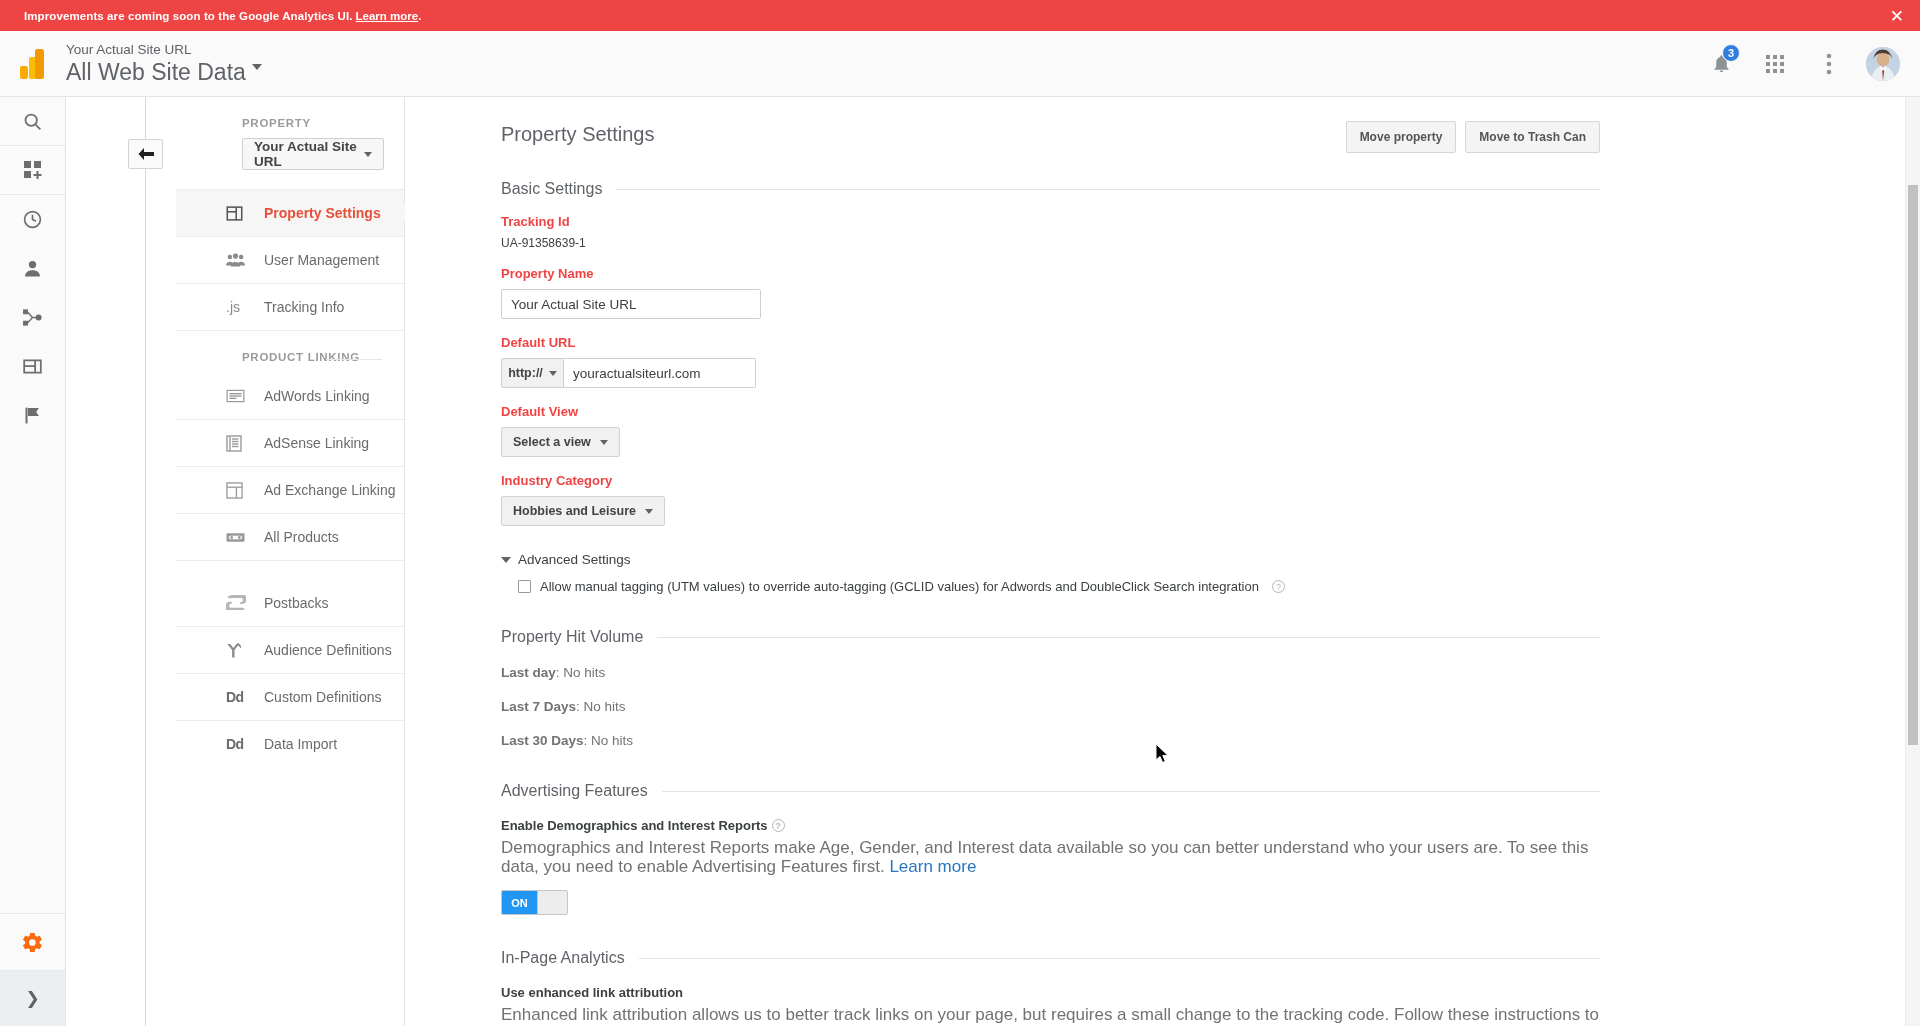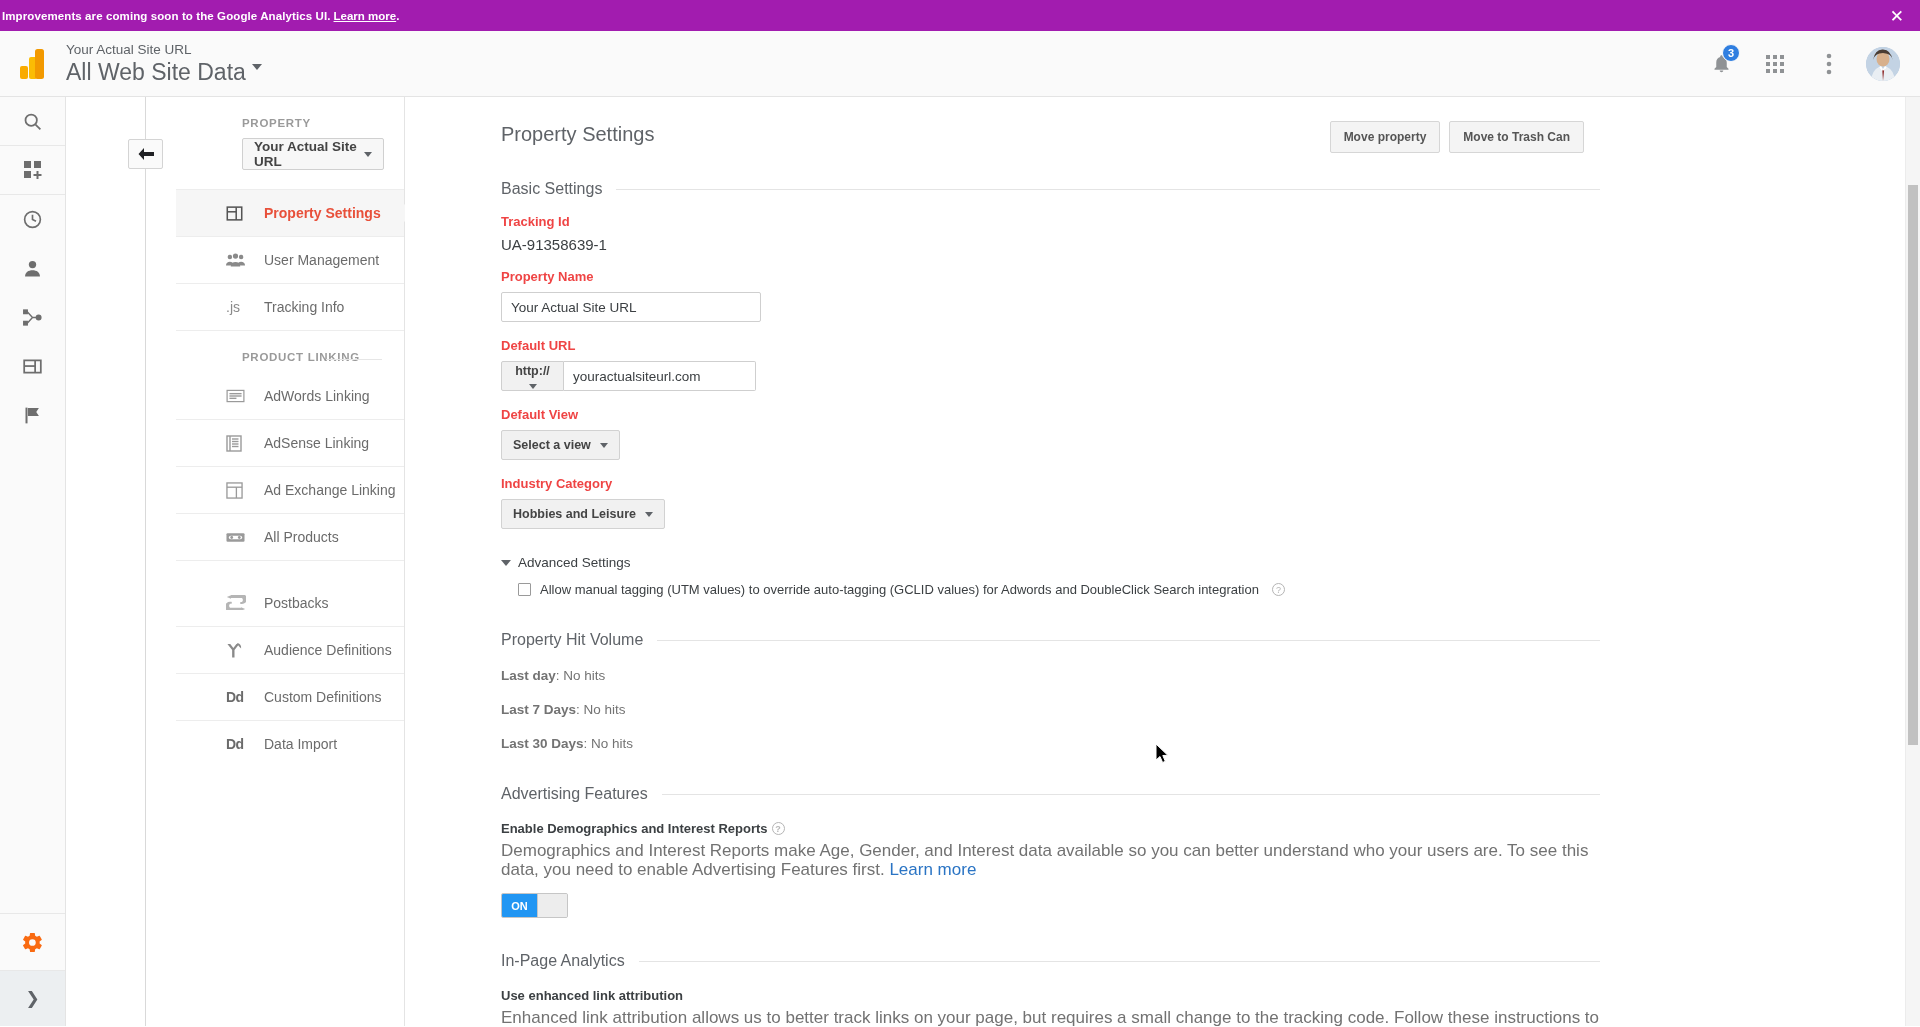--- a/index.html
+++ b/index.html
@@ -7,23 +7,23 @@
     width: 1920px; height: 1027px;
     overflow: hidden;
     background: #ffffff;
     font-family: "Liberation Sans", sans-serif;
     color: #444746;
   }
 
   
   #banner {
     height: 31px;
-    background: #a21caf;
+    background: #ef4444;
     display: flex; align-items: center;
-    padding: 0 2px;
+    padding: 0 24px;
     position: relative;
   }
   #banner .btxt {
     font-size: 11.5px; font-weight: bold; color: #ffffff;
     letter-spacing: .1px;
   }
   #banner .blink {
     font-size: 11.5px; font-weight: bold; color: #ffffff;
     text-decoration: underline; margin-left: 3px; cursor: pointer;
   }
@@ -126,46 +126,46 @@
   .js-ico { font-size:14px; color:#8a8a8a; font-weight:normal; }
   .dd-ico { font-size:14px; color:#6b6b6b; font-weight:bold; letter-spacing:-.5px;}
 
   
   #main { flex:1; background:#fff; position:relative; overflow:hidden; }
   #content { padding: 26px 0 0 0; position:relative; }
   .cwrap { padding-left: 96px; padding-right: 320px; }
 
   #page-head { display:flex; align-items:flex-start; }
   #page-title { font-size:20px; color:#5f6368; font-weight:normal; }
-  #head-btns { position:absolute; right:336px; top:24px; display:flex; gap:9px; }
+  #head-btns { position:absolute; right:320px; top:24px; display:flex; gap:9px; }
   .gbtn {
     background:#f4f4f4; border:1px solid #d6d6d6; border-radius:2px;
     font-size:12px; font-weight:bold; color:#555; padding:8px 13px; cursor:pointer;
     font-family:"Liberation Sans", sans-serif;
   }
 
   .sect {
     display:flex; align-items:center; gap:14px; margin-top:34px; margin-bottom:14px;
   }
   .sect-title { font-size:16px; color:#5f6368; white-space:nowrap; }
   .sect-rule { flex:1; height:1px; background:#e4e4e4; }
 
   .flabel { font-size:13px; font-weight:bold; color:#ef4444; margin-top:16px; }
-  .fvalue { font-size:15px; color:#3c4043; margin-top:7px; }
+  .fvalue { font-size:12px; color:#3c4043; margin-top:7px; }
 
   .tinput {
     margin-top:8px; width:260px; height:30px; border:1px solid #cfcfcf; border-radius:2px;
     font-size:13.5px; color:#3c4043; padding:0 9px; background:#fff;
     font-family:"Liberation Sans", sans-serif;
   }
   .urlrow { display:flex; margin-top:8px; align-items:stretch; }
   .proto {
     width:63px; background:#f1f1f1; border:1px solid #cfcfcf; border-radius:2px 0 0 2px;
     display:flex; align-items:center; justify-content:center; gap:6px; cursor:pointer;
-    font-size:12.5px; font-weight:bold; color:#444; height:30px;flex-direction:column;
+    font-size:12.5px; font-weight:bold; color:#444; height:30px;
   }
   .urlinput {
     width:192px; height:30px; border:1px solid #cfcfcf; border-left:none; border-radius:0 2px 2px 0;
     font-size:13.5px; color:#3c4043; padding:0 9px; background:#fff;
     font-family:"Liberation Sans", sans-serif;
   }
   .selbtn {
     margin-top:8px; display:inline-flex; align-items:center; gap:9px;
     background:#f1f1f1; border:1px solid #d2d2d2; border-radius:2px;
     padding:7px 11px; cursor:pointer; font-size:12.5px; font-weight:bold; color:#444;

